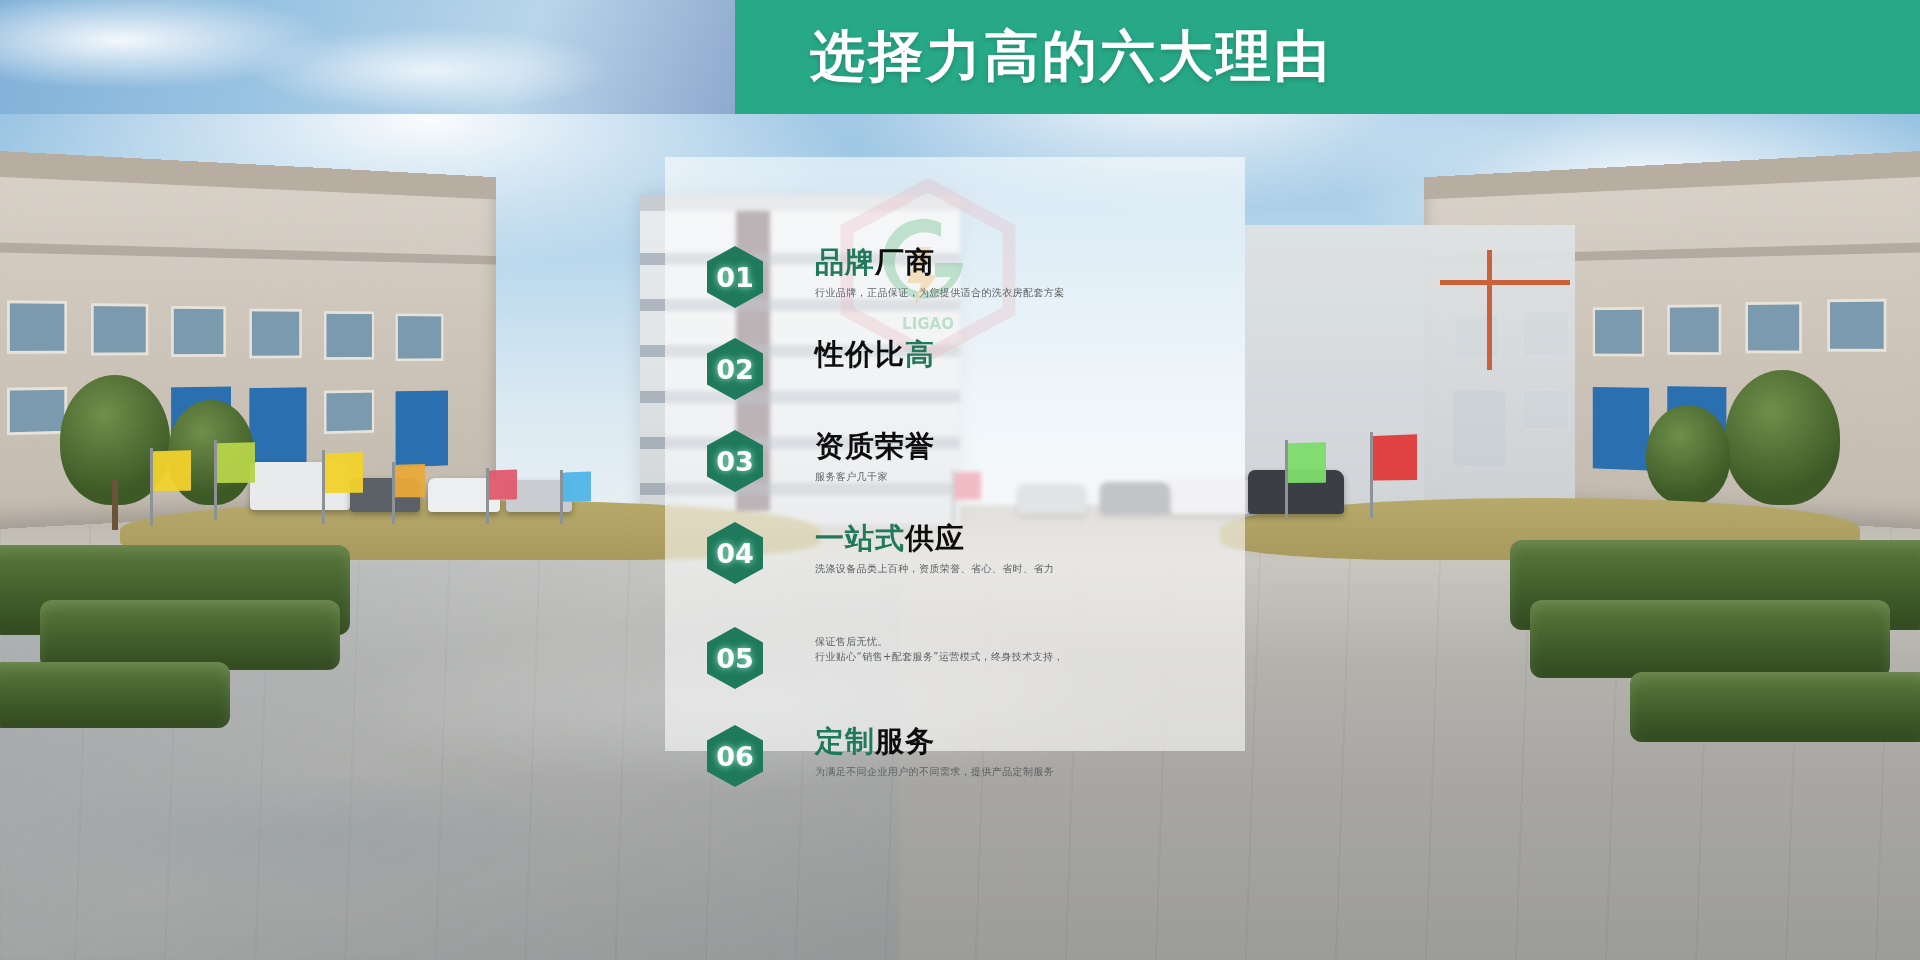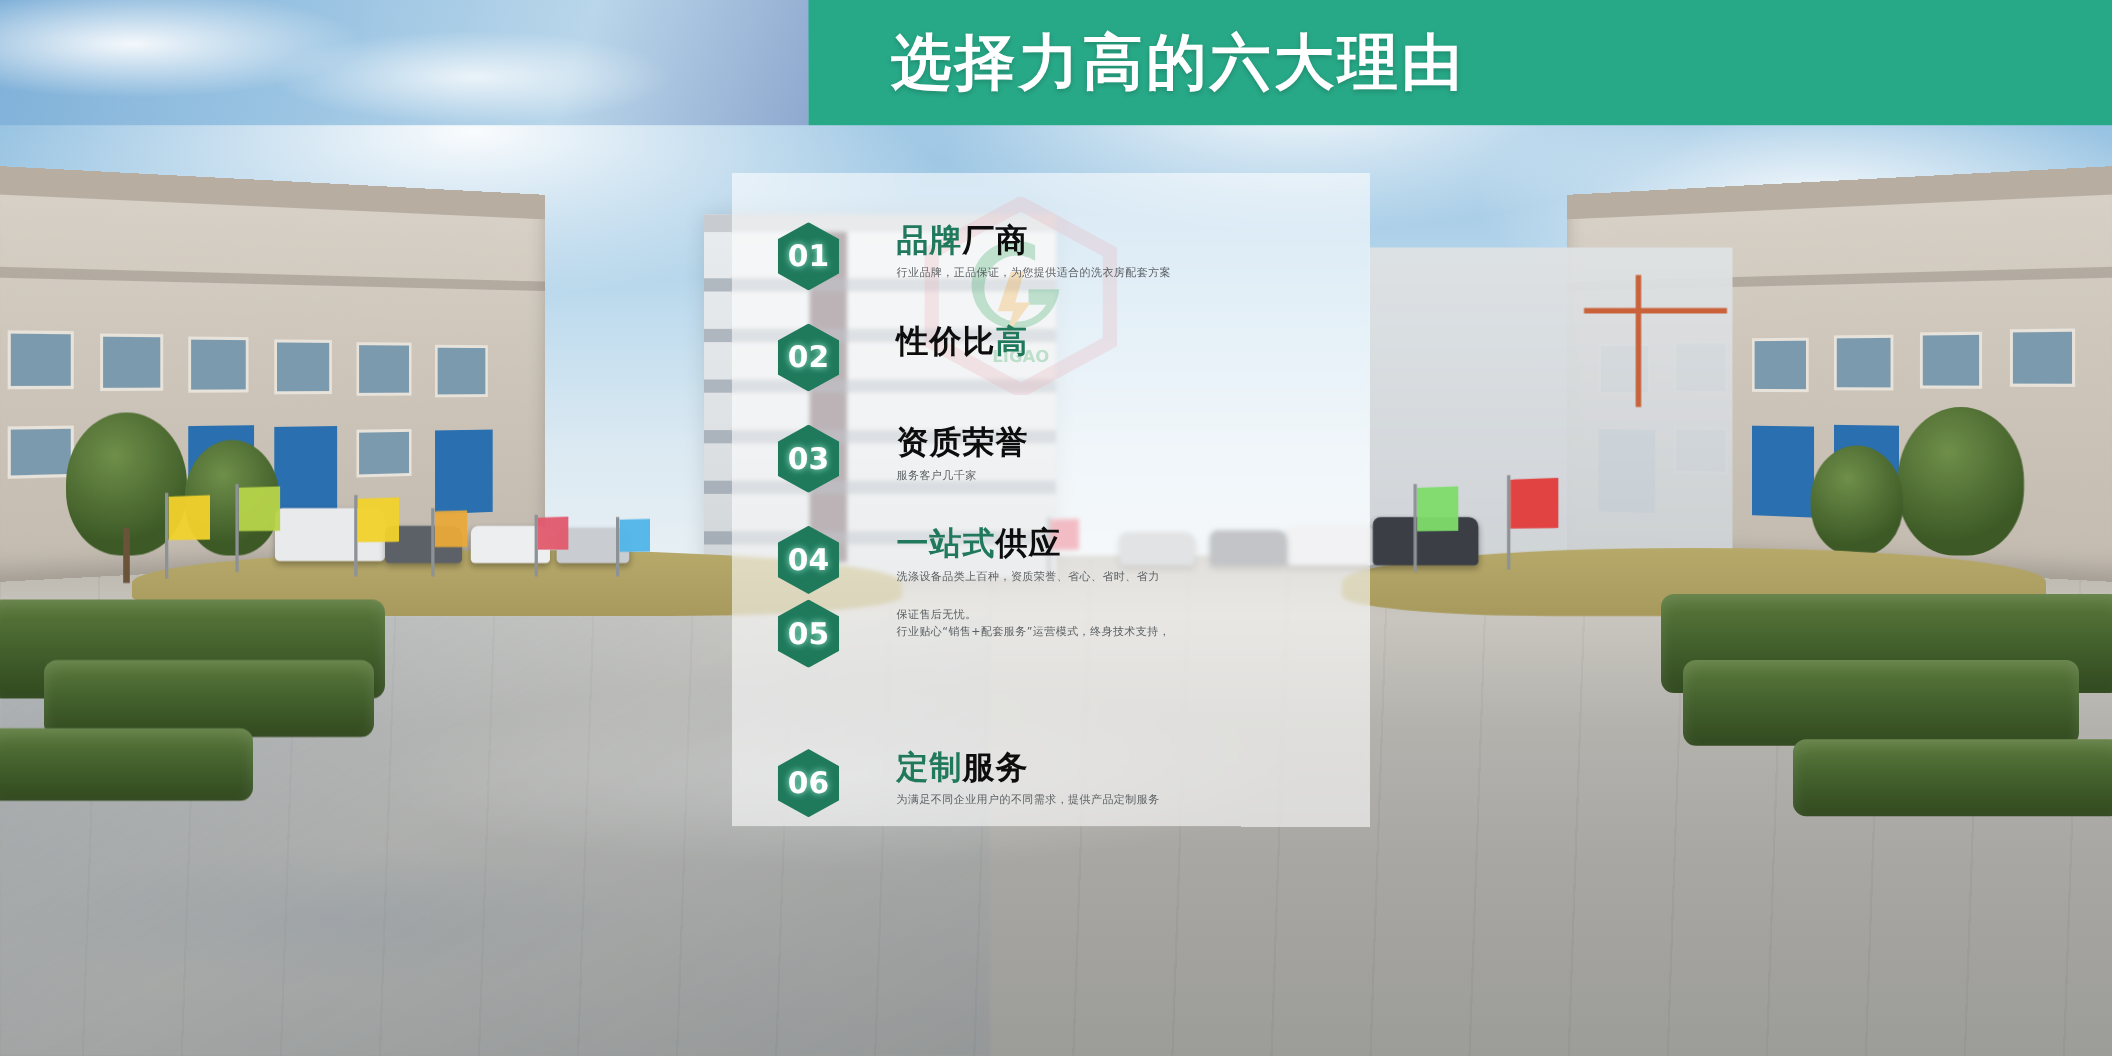--- a/index.html
+++ b/index.html
@@ -122,21 +122,21 @@
     position:absolute; left:665px; top:157px; width:580px; height:594px;
     background:rgba(255,255,255,.58);
     backdrop-filter:blur(2px);
   }
   .panel-watermark{
     position:absolute; left:168px; top:22px; width:190px; height:180px;
     opacity:.30; pointer-events:none;
   }
   .items{ position:relative; padding:45px 0 0 0; }
 
-  .item{ position:absolute; left:42px; width:500px; }
+  .item{ position:absolute; left:42px; width:500px;margin-top:44px; }
   .badge{
     position:absolute; left:0; top:0; width:56px; height:62px;
     background:#1f7a5c;
     clip-path:polygon(50% 0%,100% 25%,100% 75%,50% 100%,0% 75%,0% 25%);
     display:flex; align-items:center; justify-content:center;
   }
   .badge span{
     color:#ffffff; font-size:27px; font-weight:600; letter-spacing:0px;
     text-shadow:0 0 7px rgba(180,255,230,.85);
     font-family:"DejaVu Sans","Liberation Sans",sans-serif;
@@ -323,21 +323,21 @@
         <div class="item-body">
           <div class="item-title">
             <span class="g">一站式</span><span class="d">供应</span>
           </div>
           <div class="item-desc">
             <span class="l">洗涤设备品类上百种，资质荣誉、省心、省时、省力</span>
           </div>
         </div>
       </div>
 
-      <div class="item" style="top:388px;">
+      <div class="item" style="top:426px;">
         <div class="badge">
           <span>05</span>
         </div>
         <div class="item-body">
           <div class="item-desc">
             <span class="l">保证售后无忧。</span>
             <span class="l">行业贴心“销售+配套服务”运营模式，终身技术支持，</span>
           </div>
         </div>
       </div>

